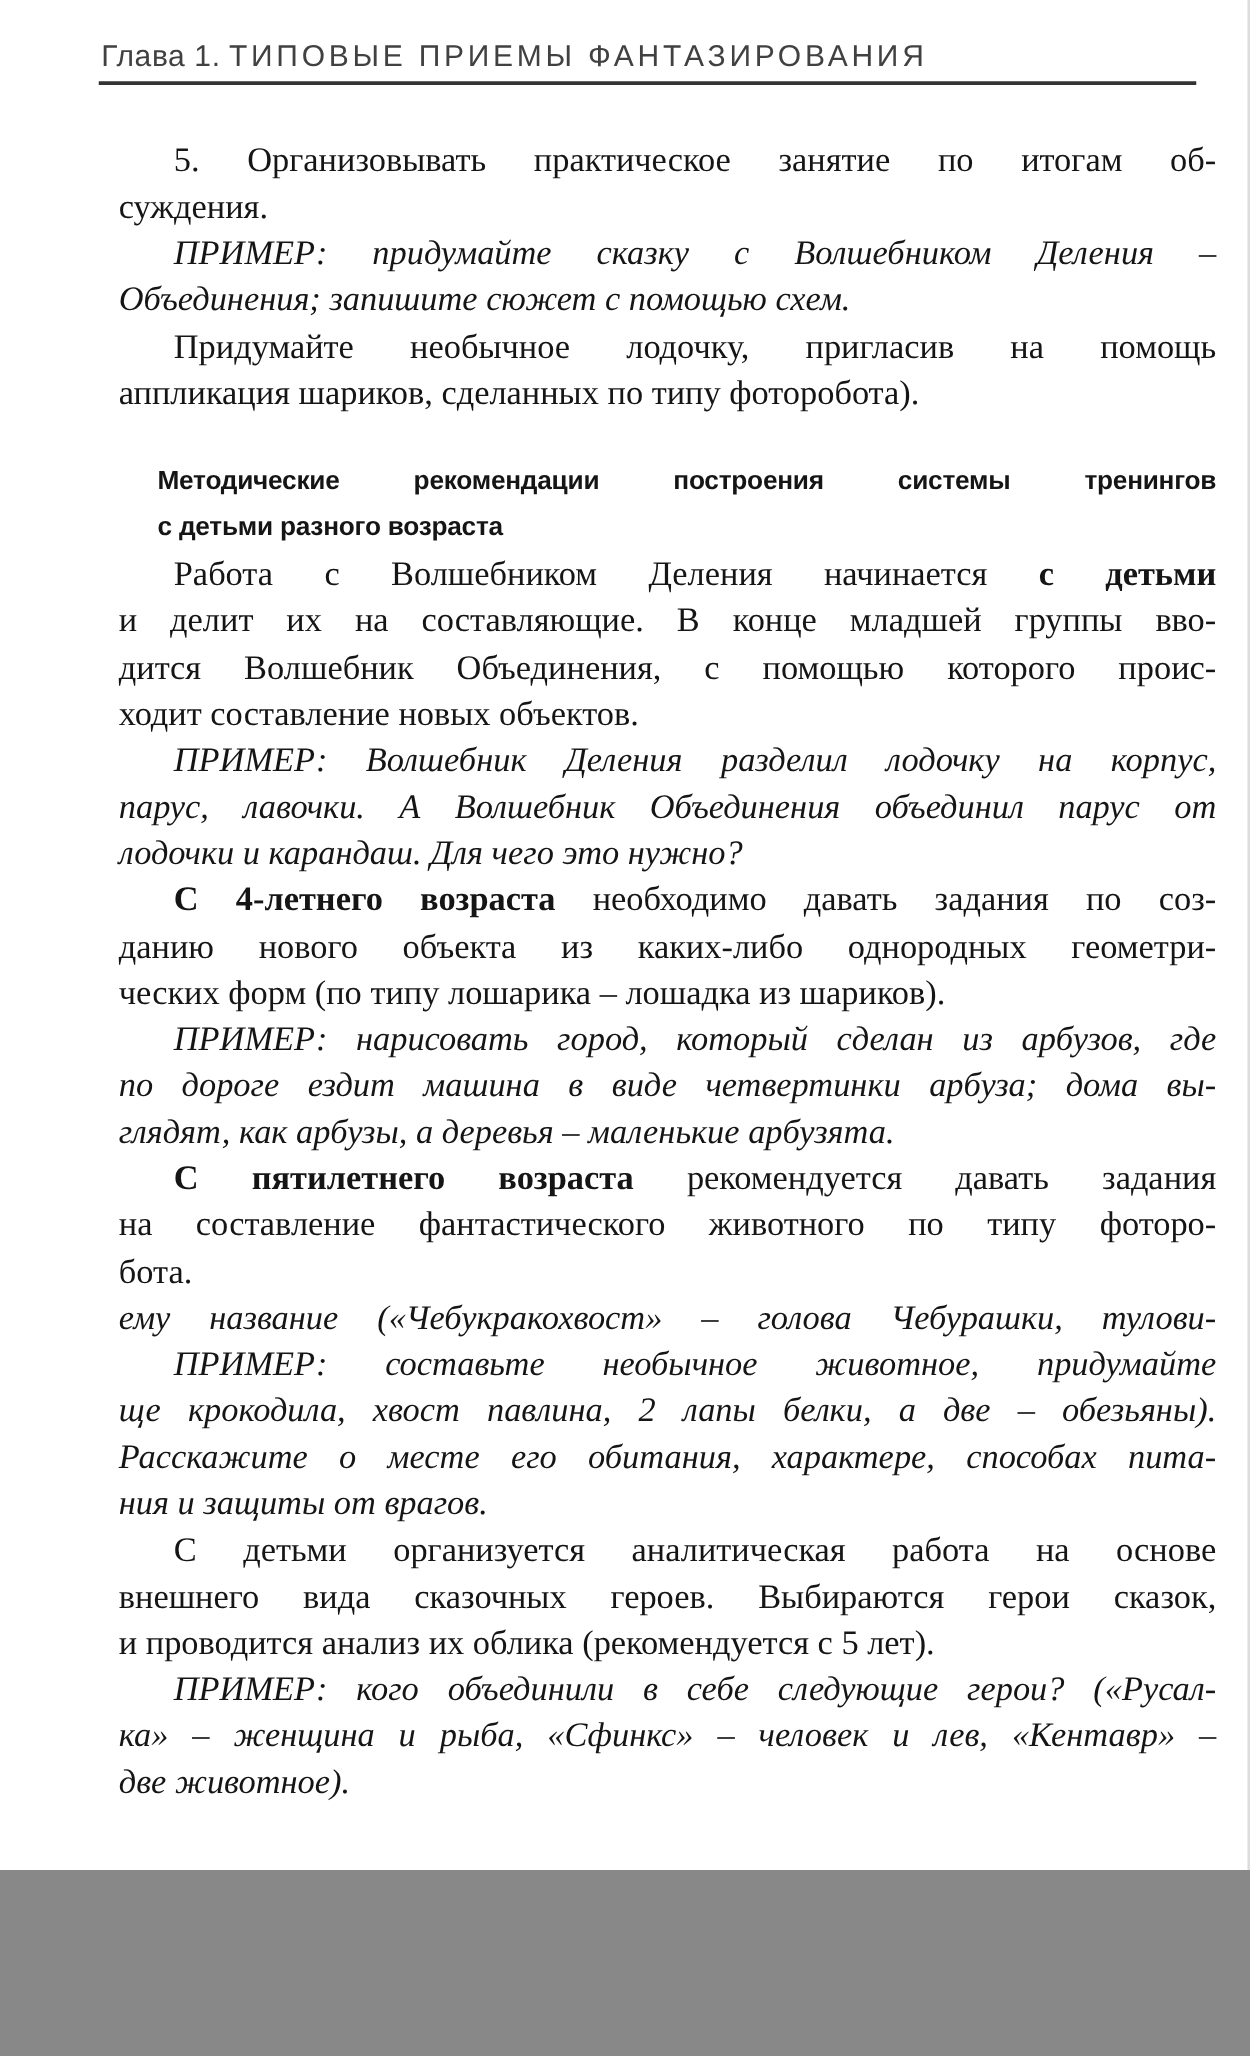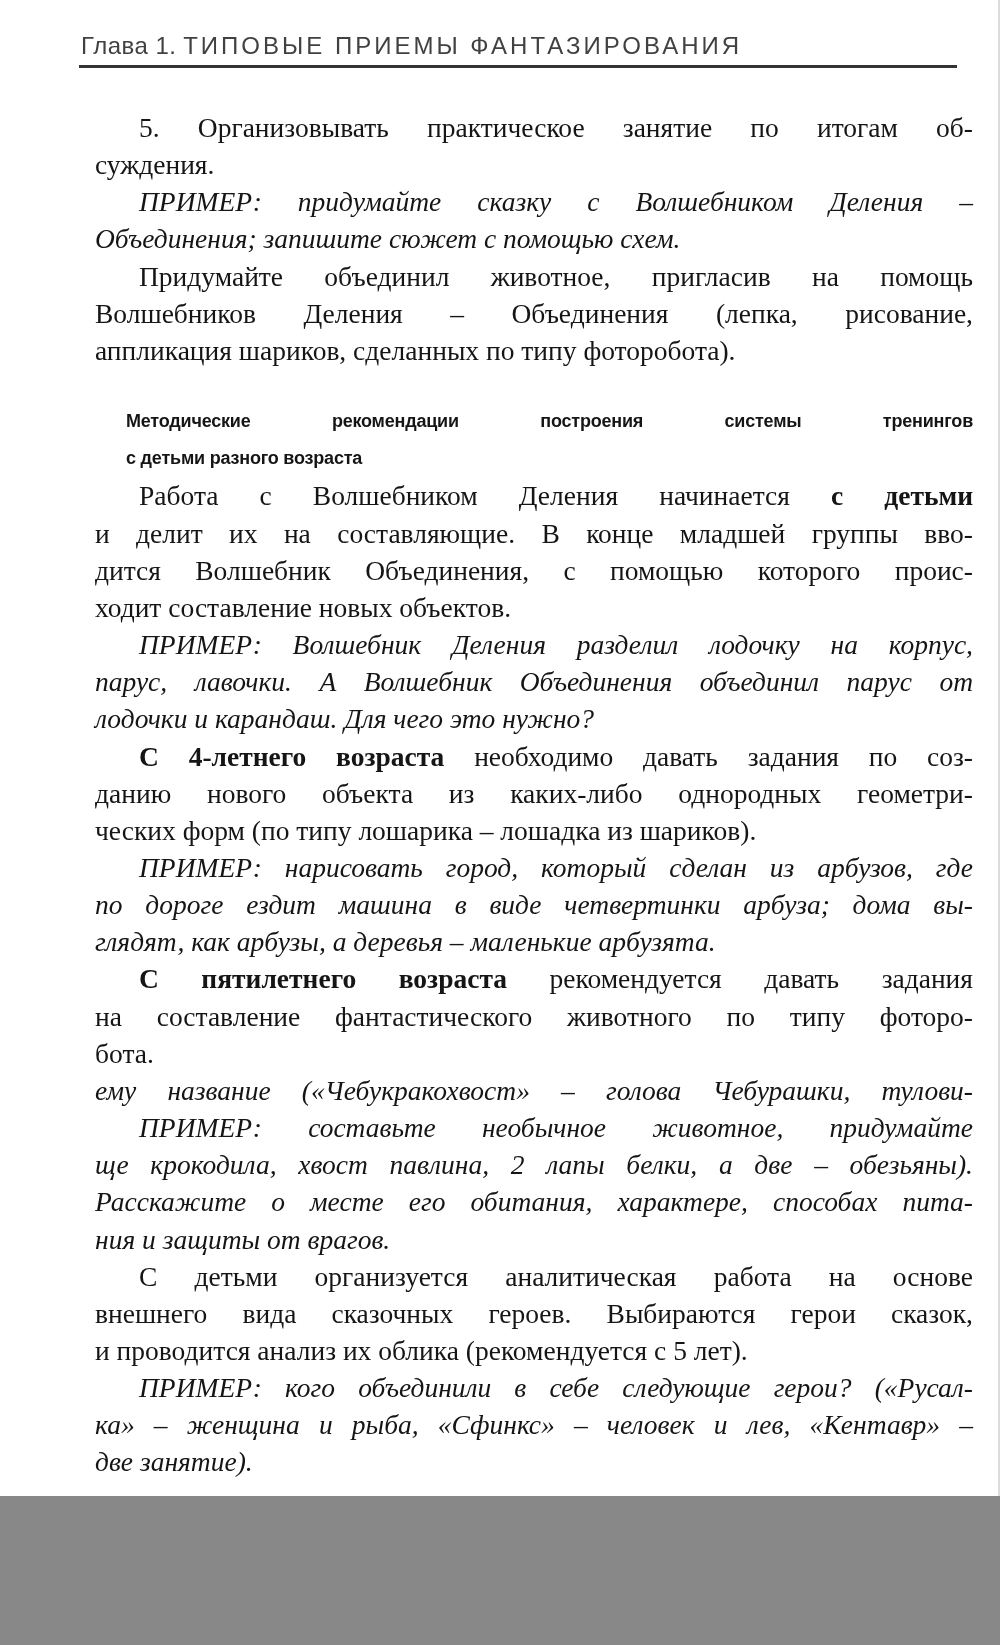--- a/index.html
+++ b/index.html
@@ -42,21 +42,21 @@
     text-align-last:justify;
   }
   .line.last{text-align-last:left;}
   .line.indent{text-indent:44px;}
   .block.italic .line{font-style:italic;}
   .block.heading{
     margin-top:34px;
     margin-left:31px;
     font-family:"Liberation Sans","DejaVu Sans",sans-serif;
     font-weight:700;
-    font-size:18px;
+    font-size:21px;
     letter-spacing:-0.2px;
   }
   .block.heading .line.hlast{text-align-last:left;}
   .b{font-weight:700;}
   .page-number{
     position:absolute;top:1577px;left:0;width:1050px;
     text-align:center;
     font-family:"Liberation Sans","DejaVu Sans",sans-serif;
     font-size:36px;line-height:36px;color:#2a2a2a;
   }
@@ -75,22 +75,21 @@
   <div class="text-body">
       <div class="block normal">
         <div class="line indent">5. Организовывать практическое занятие по итогам об-</div>
         <div class="line last">суждения.</div>
       </div>
       <div class="block italic">
         <div class="line indent">ПРИМЕР: придумайте сказку с Волшебником Деления –</div>
         <div class="line last">Объединения; запишите сюжет с помощью схем.</div>
       </div>
       <div class="block normal">
-        <div class="line indent">Придумайте объединил животное, пригласив на помощь</div>
-        <div class="line">Волшебников Деления – Объединения (лепка, рисование,</div>
+        <div class="line indent">Придумайте необычное лодочку, пригласив на помощь</div>
         <div class="line last">аппликация шариков, сделанных по типу фоторобота).</div>
       </div>
       <div class="block heading">
         <div class="line">Методические рекомендации построения системы тренингов</div>
         <div class="line hlast">с детьми разного возраста</div>
       </div>
       <div class="block normal">
         <div class="line indent"><span>Работа с Волшебником Деления начинается </span><span class="b">с детьми</span></div>
         <div class="line">и делит их на составляющие. В конце младшей группы вво-</div>
         <div class="line">дится Волшебник Объединения, с помощью которого проис-</div>
@@ -124,19 +123,19 @@
         <div class="line last">ния и защиты от врагов.</div>
       </div>
       <div class="block normal">
         <div class="line indent">С детьми организуется аналитическая работа на основе</div>
         <div class="line">внешнего вида сказочных героев. Выбираются герои сказок,</div>
         <div class="line last">и проводится анализ их облика (рекомендуется с 5 лет).</div>
       </div>
       <div class="block italic">
         <div class="line indent">ПРИМЕР: кого объединили в себе следующие герои? («Русал-</div>
         <div class="line">ка» – женщина и рыба, «Сфинкс» – человек и лев, «Кентавр» –</div>
-        <div class="line last">две занятие).</div>
+        <div class="line last">две животное).</div>
       </div>
     </div>
 
   <div class="page-number">20</div>
   <div class="scan-edge"></div>
 </div>
 
 </body></html>

